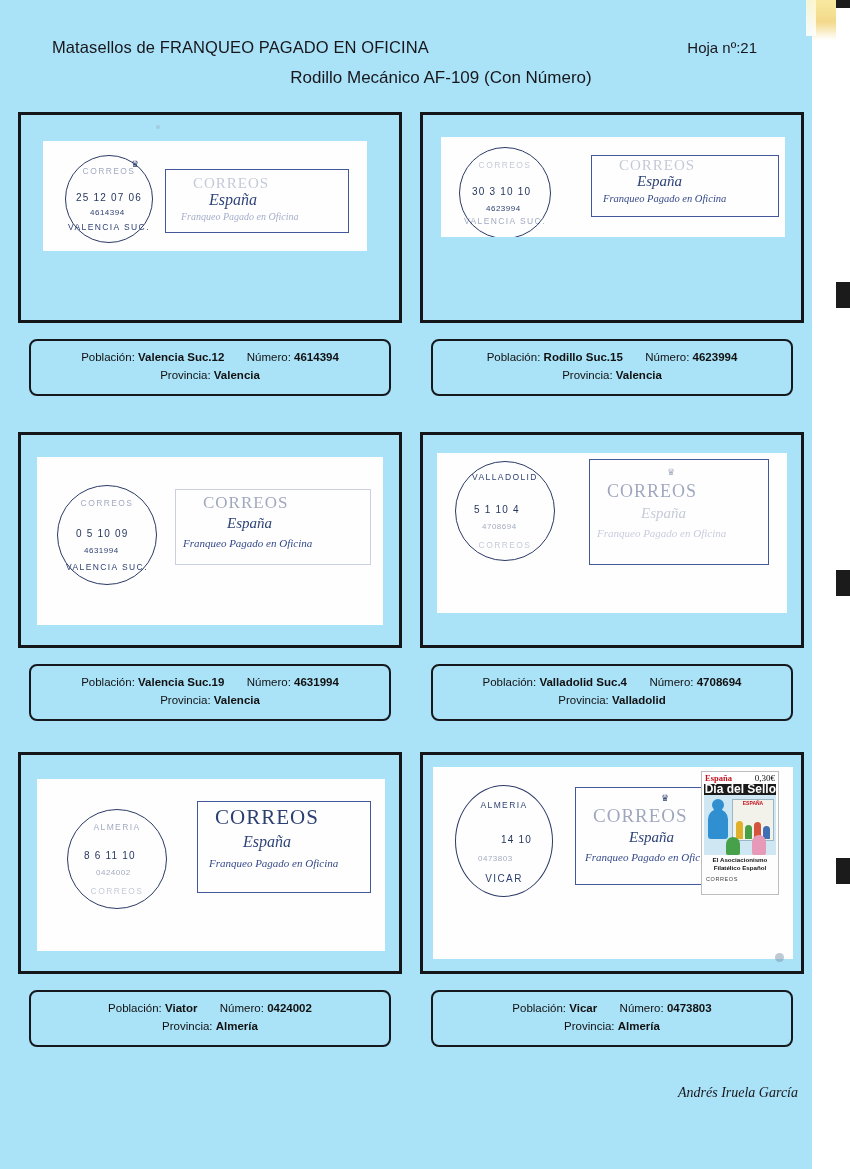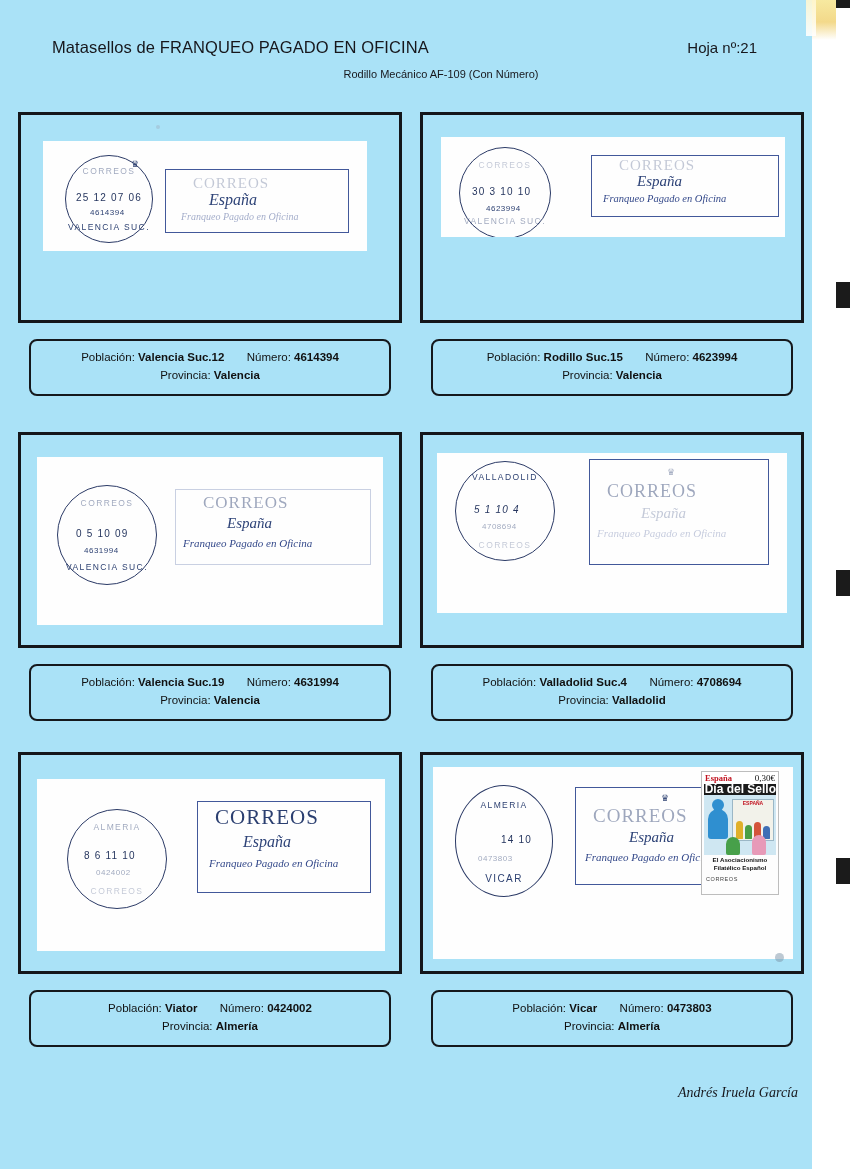--- a/index.html
+++ b/index.html
@@ -92,21 +92,21 @@
     color: #17171c;
     white-space: nowrap;
   }
   .hdr-sub {
     position: absolute;
     left: 0; top: 30px;
     width: 812px;
     text-align: center;
     padding-left: 70px;
     box-sizing: border-box;
-    font-size: 11px;
+    font-size: 17px;
     color: #17171c;
     white-space: nowrap;
   }
 
   
   .grid {
     position: absolute;
     left: 0;
     top: 112px;
     width: 812px;
@@ -459,21 +459,21 @@
           <span>Provincia:</span>
           <b>Valencia</b>
         </div>
       </div>
 
       <div class="cell right">
         <div class="frame" style="height:216px;">
           <div class="scan" style="left:14px; top:18px; width:350px; height:160px;">
             <div class="pm-circle" style="left:18px; top:8px; width:98px; height:98px;">
               <div class="pm-arc-top" style="top:10px;">VALLADOLID</div>
-              <div class="pm-date" style="left:18px; top:42px;font-style:italic;">5 1 10 4</div>
+              <div class="pm-date" style="left:18px; top:42px;">5 1 10 4</div>
               <div class="pm-txt faint" style="left:26px; top:60px;">4708694</div>
               <div class="pm-arc-bot vfaint" style="bottom:10px;">CORREOS</div>
             </div>
             <div class="pm-box" style="left:152px; top:6px; width:178px; height:104px;"></div>
             <div class="crown faint" style="left:230px; top:14px;">♛</div>
             <div class="pm-correos faint" style="left:170px; top:28px; font-size:18px;">CORREOS</div>
             <div class="pm-espana vfaint" style="left:204px; top:52px; font-size:15px;">España</div>
             <div class="pm-fpo vfaint" style="left:160px; top:74px; font-size:11px;">Franqueo Pagado en Oficina</div>
           </div>
         </div>

